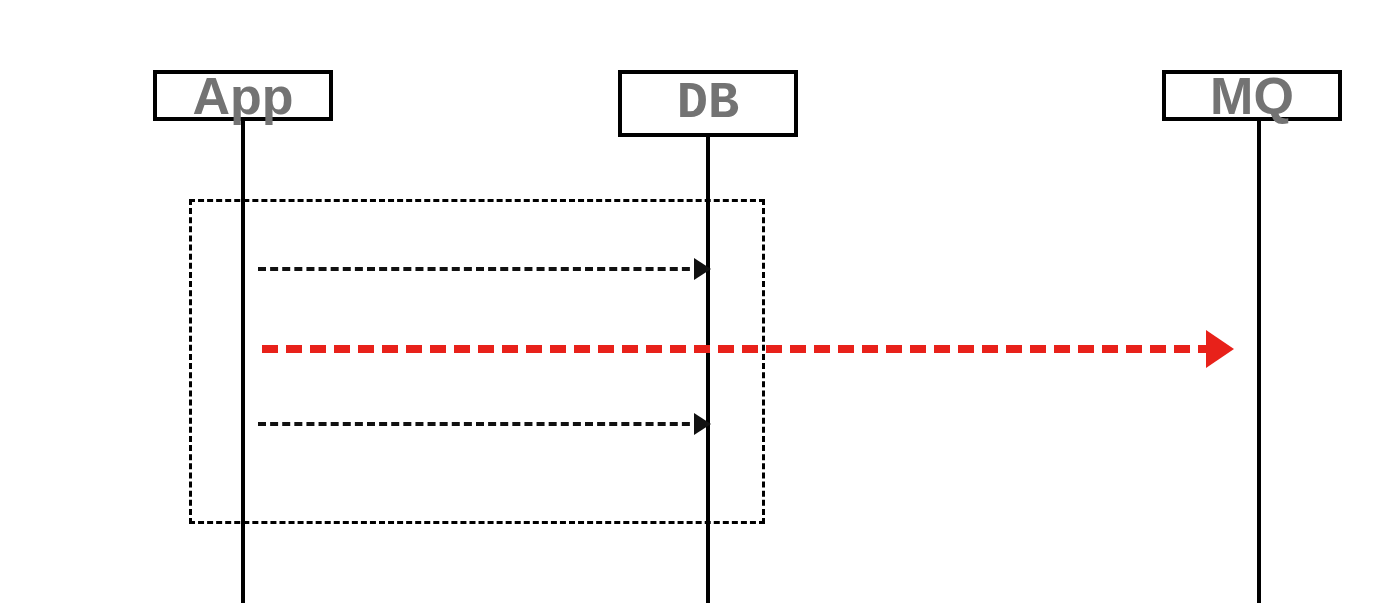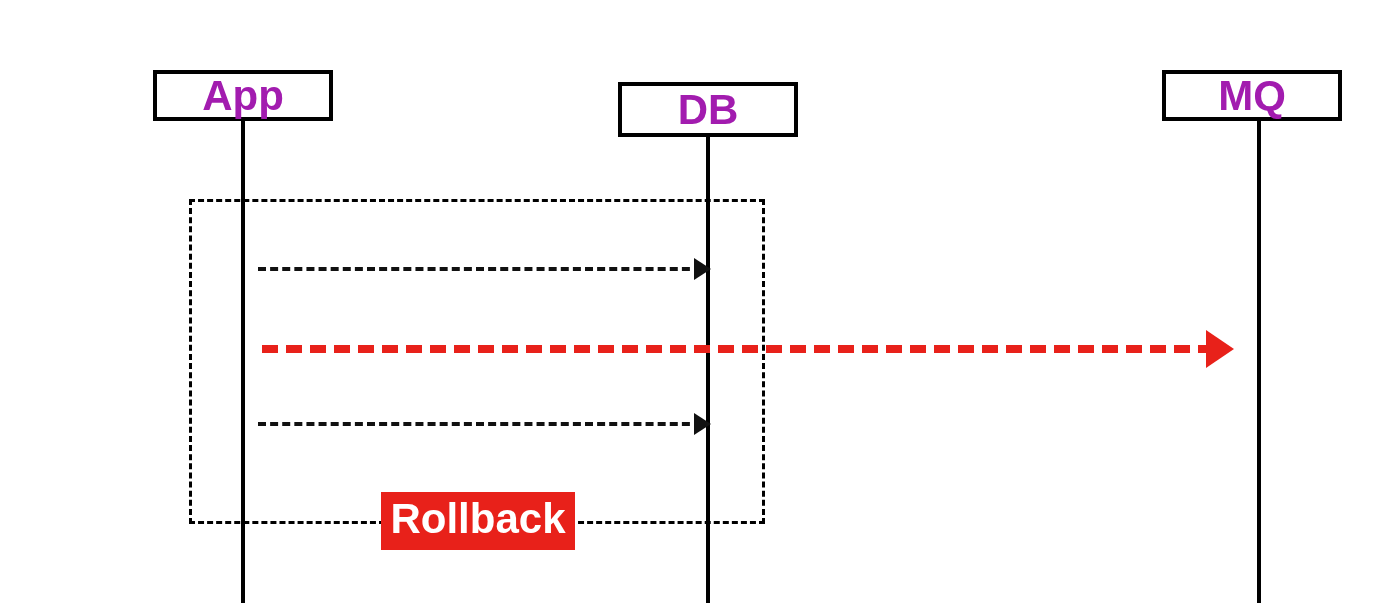--- a/index.html
+++ b/index.html
@@ -21,23 +21,23 @@
   .participant-box {
     position: absolute;
     box-sizing: border-box;
     border: 4px solid #000000;
     background: #ffffff;
     display: flex;
     align-items: center;
     justify-content: center;
   }
   .participant-label {
-    font-size: 42px;
+    font-size: 52px;
     font-weight: 700;
-    color: #a21caf;
+    color: #737373;
     line-height: 1;
     letter-spacing: 0px;
   }
 
   
   .lifeline {
     position: absolute;
     width: 4px;
     background: #000000;
   }
@@ -137,25 +137,22 @@
 
   <div class="msg" style="left:258px; top:422px; width:444px;">
     <div class="msg-line msg-dotted-black"></div>
     <div class="arrowhead arrowhead-black" style="left:436px; top:-9px;"></div>
   </div>
 
   <div class="participant-box" style="left:153px; top:70px; width:180px; height:51px;">
     <span class="participant-label">App</span>
   </div>
 
-  <div class="participant-box" style="left:618px; top:82px; width:180px; height:55px;">
+  <div class="participant-box" style="left:618px; top:70px; width:180px; height:67px;font-family:Liberation Mono, monospace;">
     <span class="participant-label">DB</span>
   </div>
 
   <div class="participant-box" style="left:1162px; top:70px; width:180px; height:51px;">
     <span class="participant-label">MQ</span>
   </div>
 
-  <div class="badge" style="left:381px; top:492px; width:194px; height:58px;">
-    <span>Rollback</span>
-  </div>
 
 </div>
 
 </body></html>

